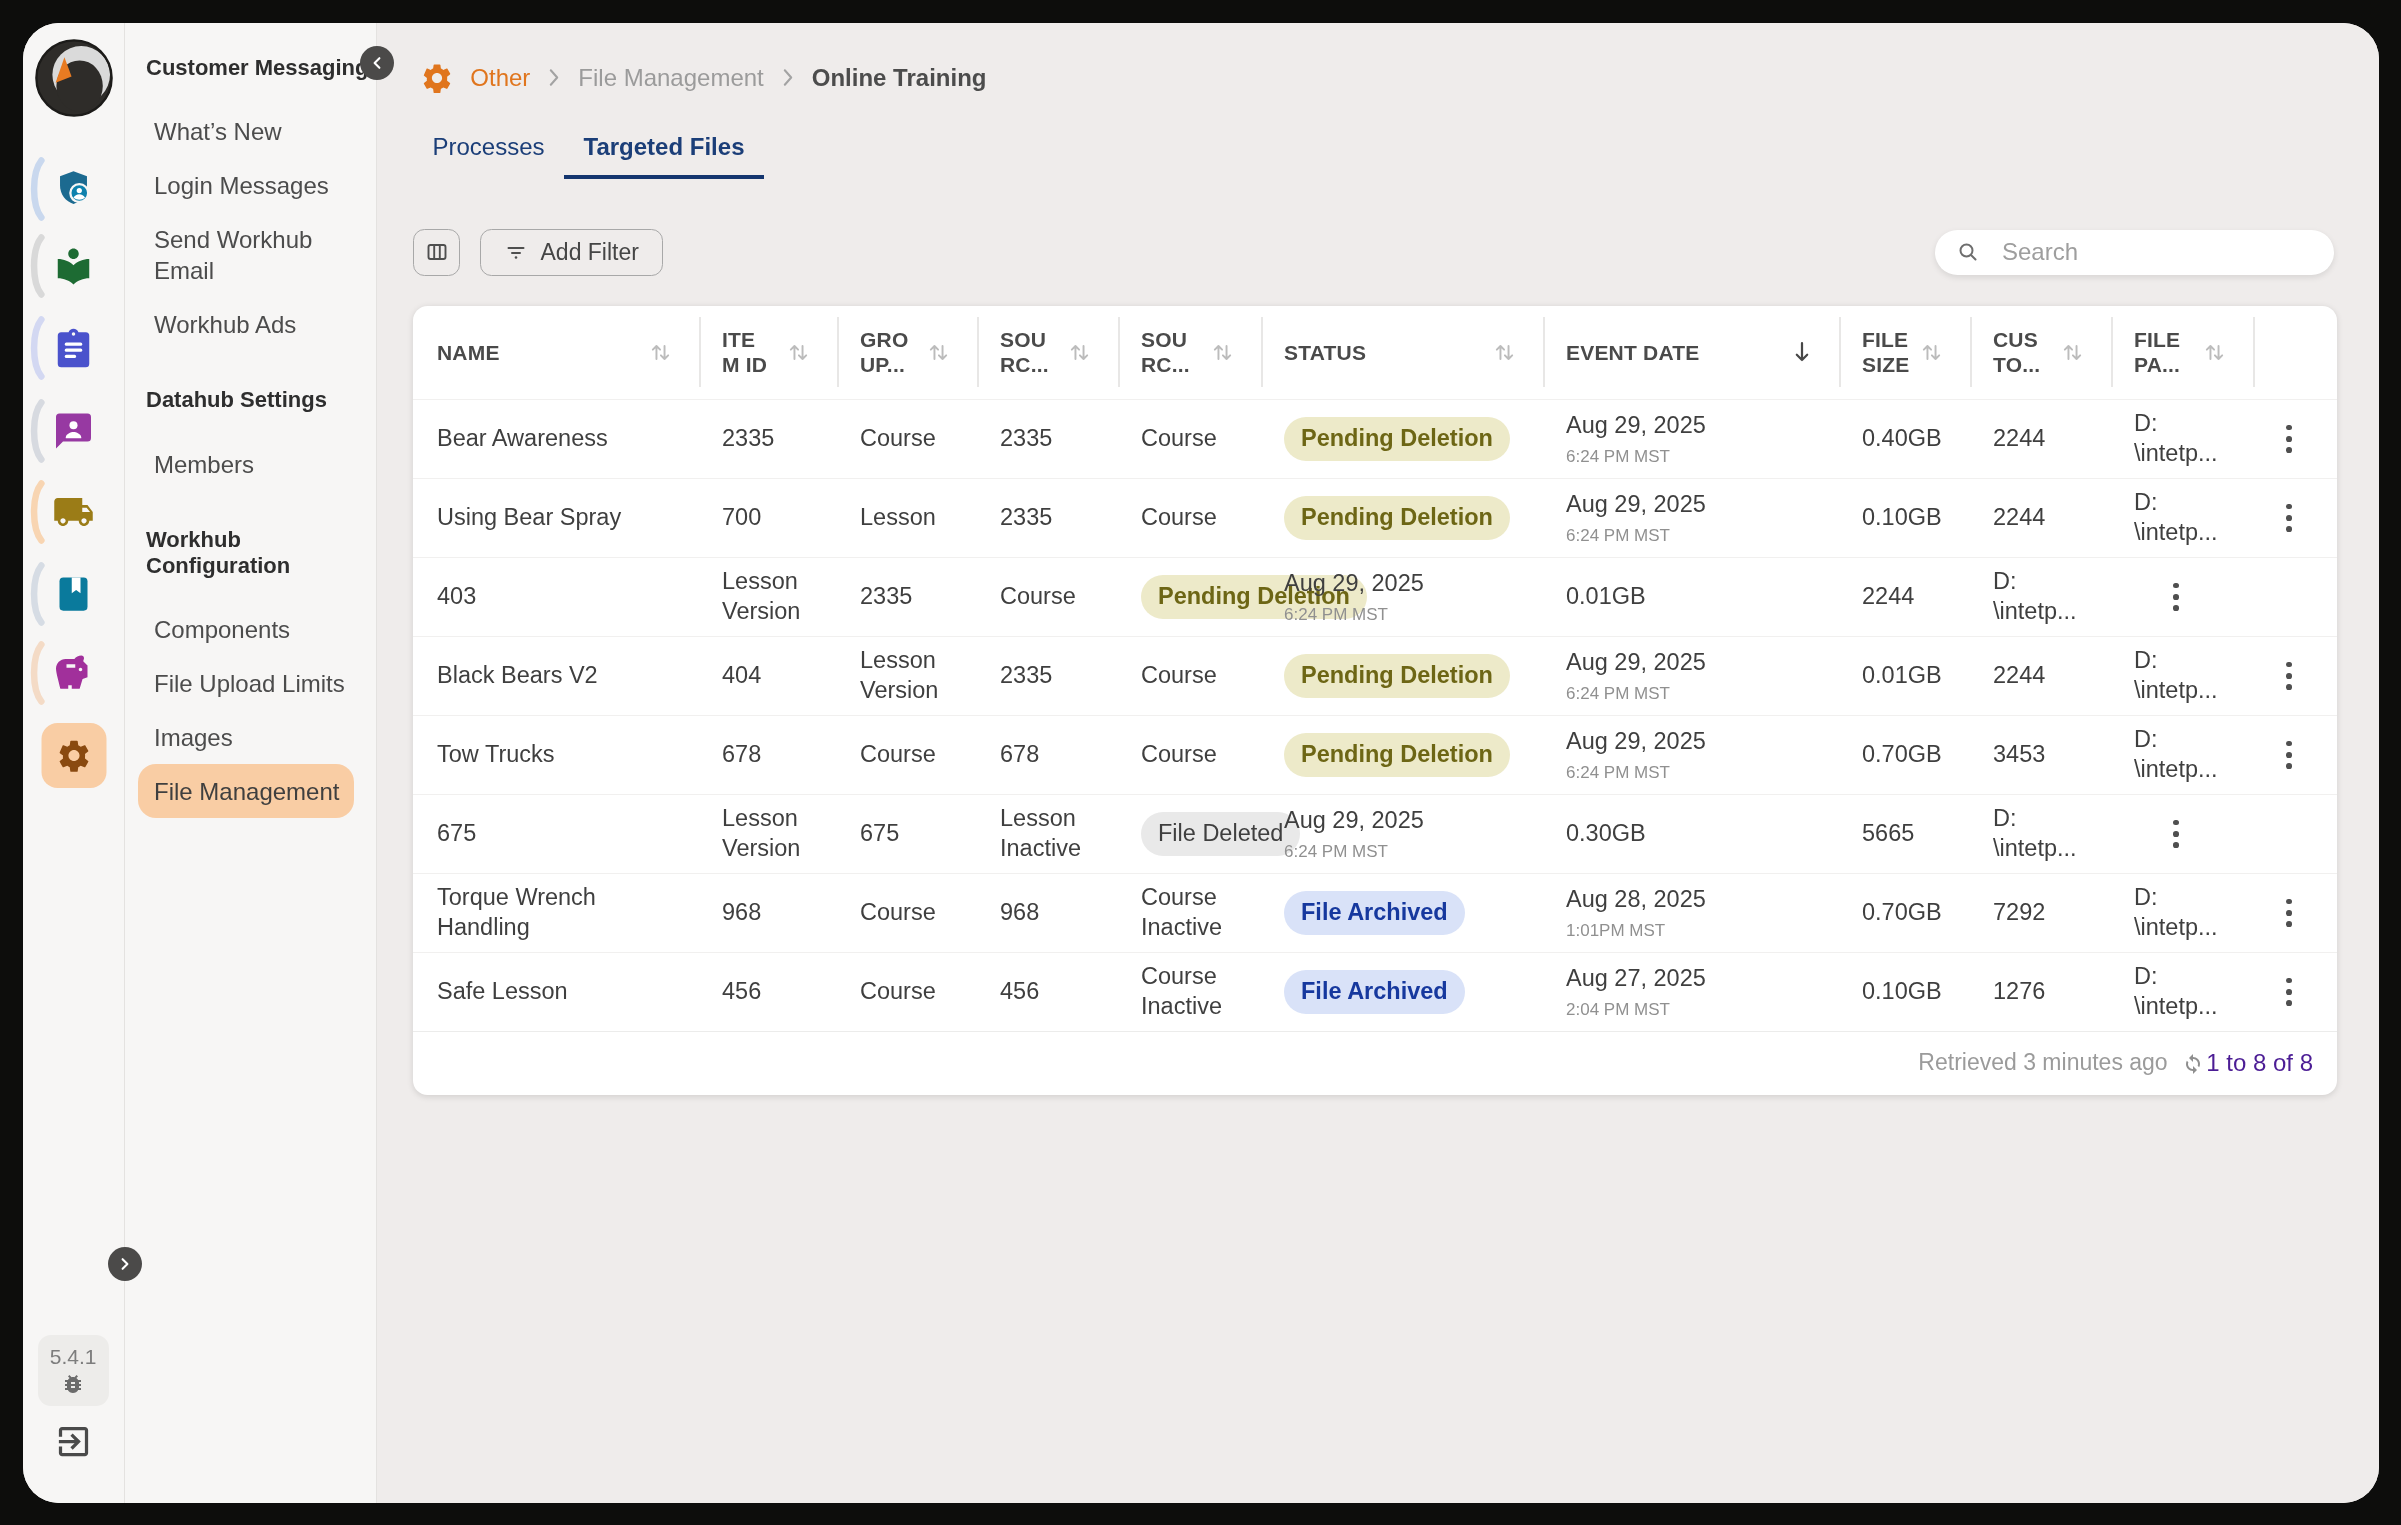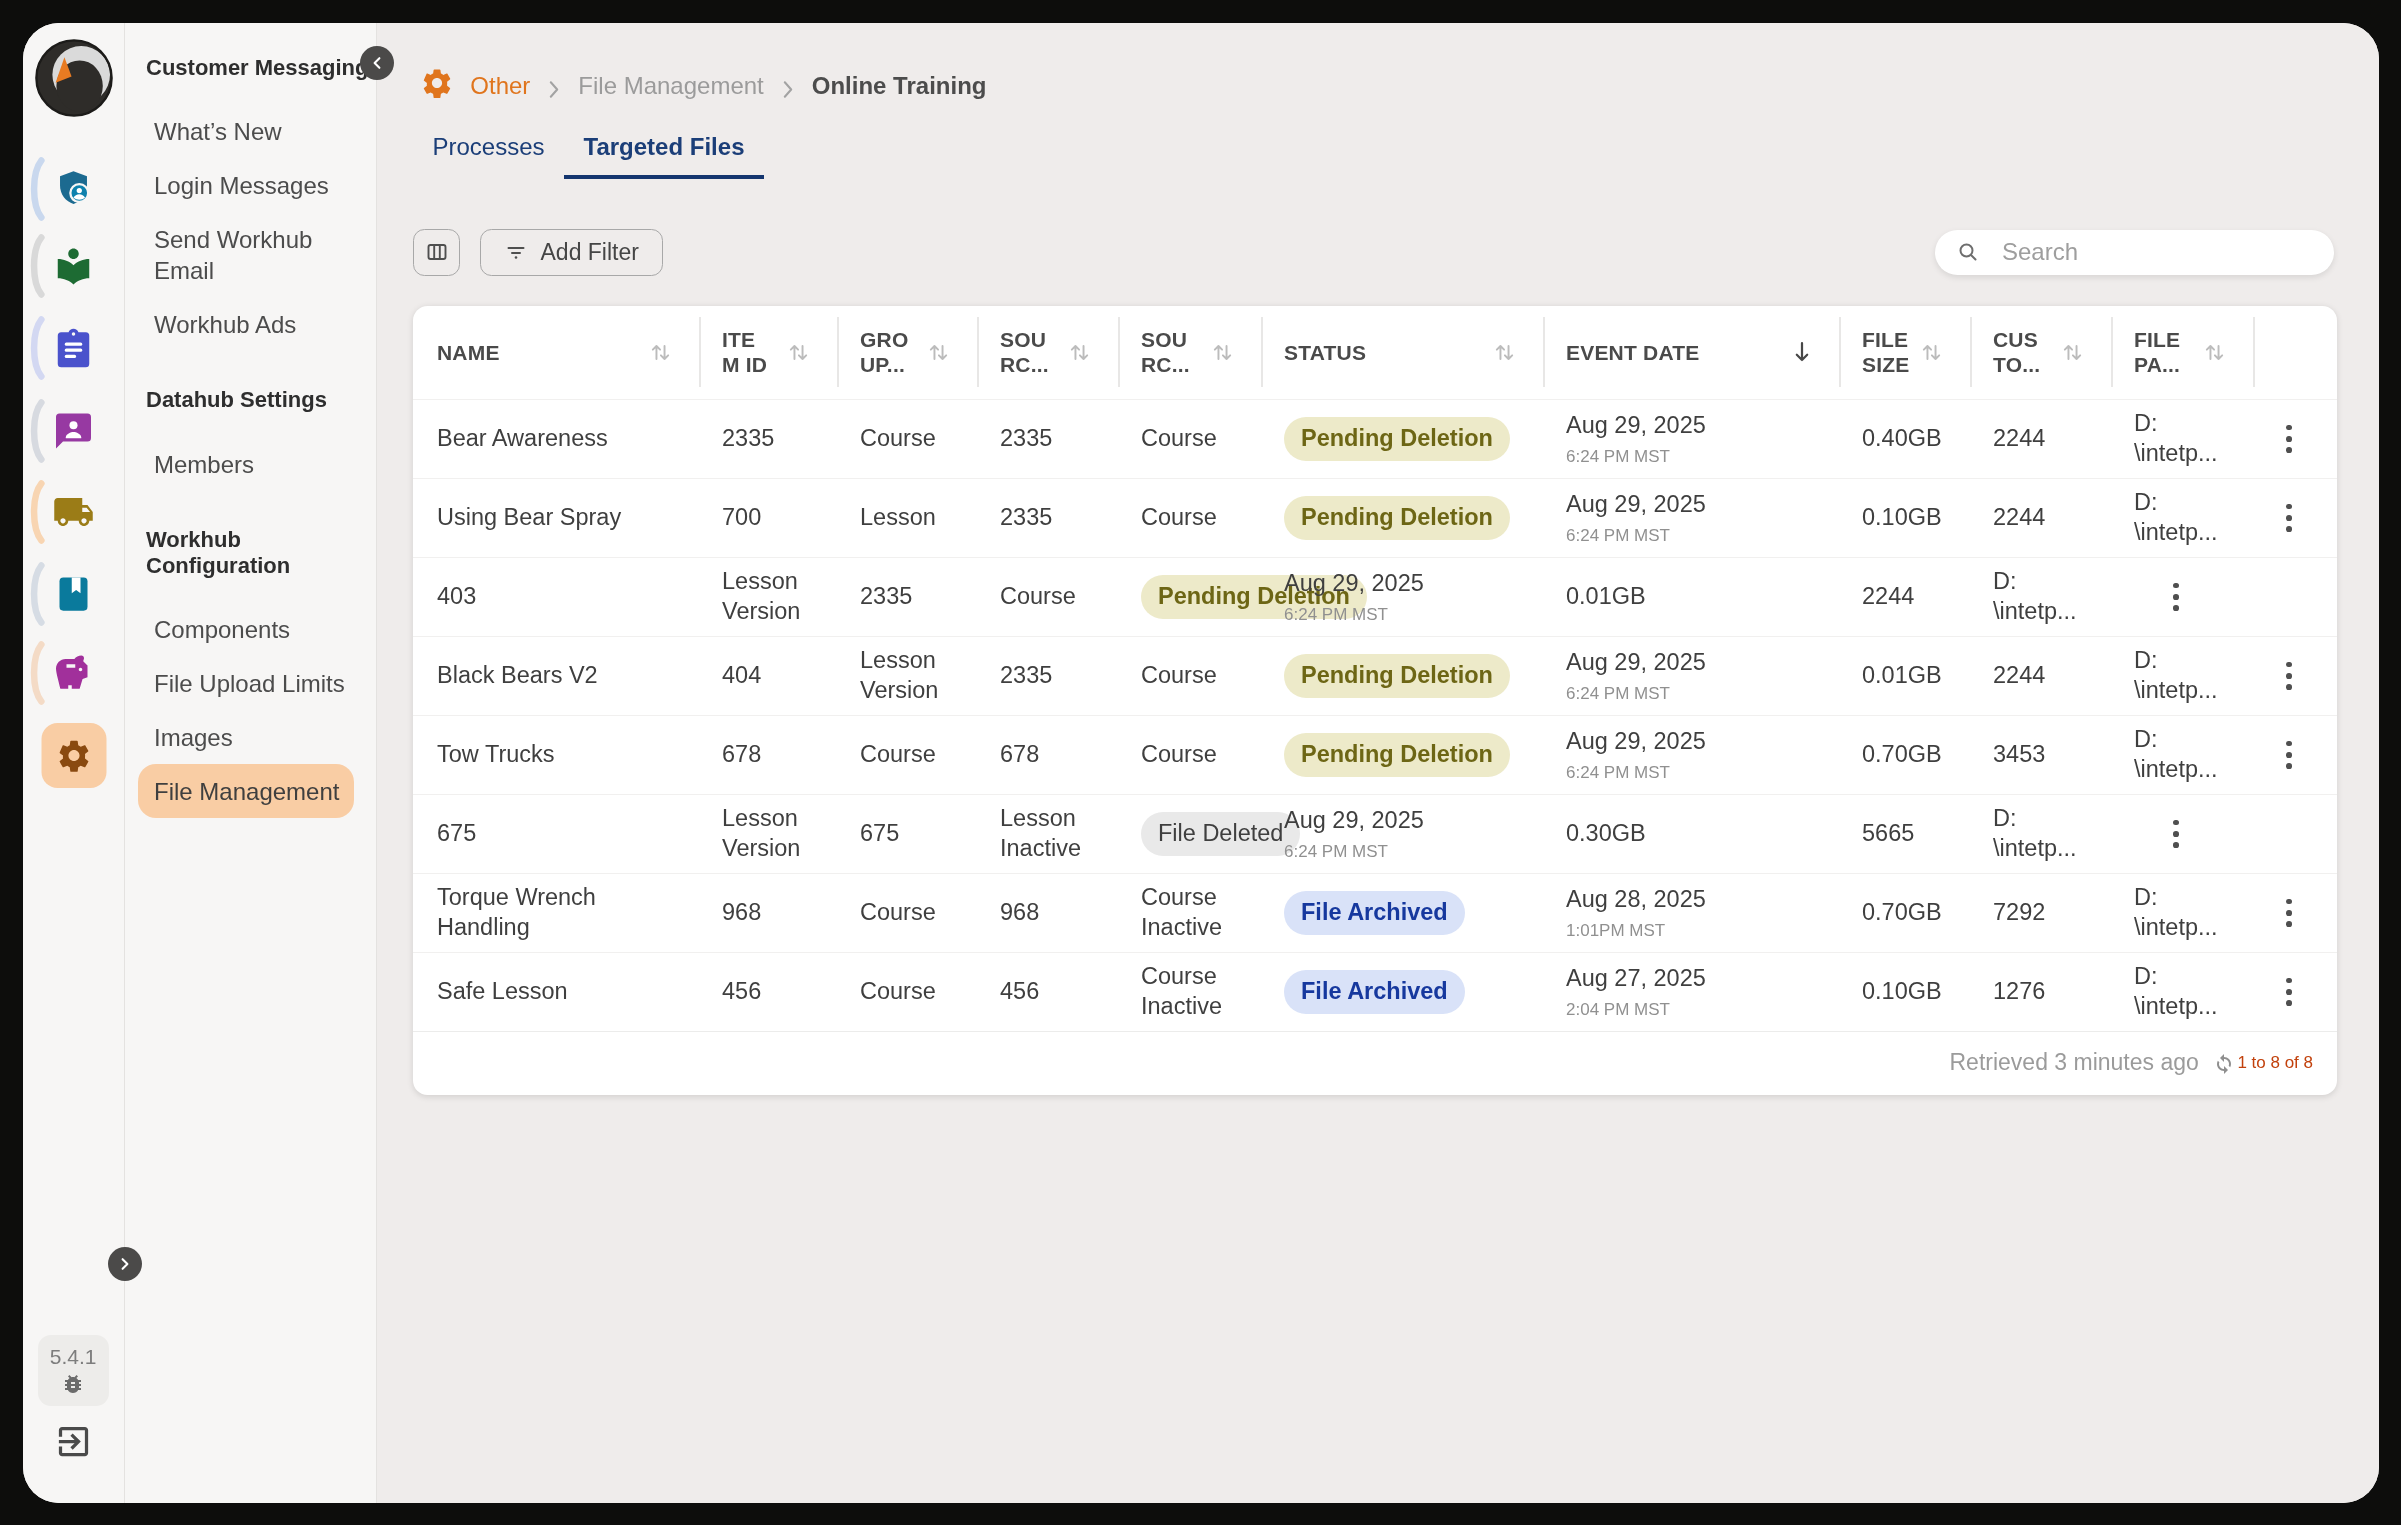--- a/index.html
+++ b/index.html
@@ -50,21 +50,21 @@
   .menu-group:first-child .menu-header{margin-top:0;}
   .menu-item{font-size:24px;color:#4c4c4c;padding:11.4px 0 11.4px 8px;cursor:pointer;line-height:31px;max-width:204px;}
   .menu-item.active{
     background:var(--active-peach);border-radius:18px;margin-left:-8px;margin-right:13px;
     padding-left:16px;max-width:200px;color:#3f3f3f;
   }
 
   
   .main{flex:1;background:#efeceb;padding:32px 45px 0 36px;box-sizing:border-box;overflow:hidden;}
 
-  .breadcrumb{display:flex;align-items:flex-end;gap:16px;height:45px;margin-left:7.3px;}
+  .breadcrumb{display:flex;align-items:center;gap:16px;height:45px;margin-left:7.3px;}
   .bc-accent{font-size:24px;color:var(--accent-orange);cursor:pointer;}
   .bc-mid{font-size:24px;color:#9b9b9b;cursor:pointer;}
   .bc-current{font-size:24px;color:#4c4c4c;font-weight:700;}
 
   .tabs{display:flex;margin-top:33px;}
   .tab{
     font-size:24px;color:var(--tab-navy);font-weight:500;padding:0 19.5px 13.8px 19.5px;cursor:pointer;
     border-bottom:4.9px solid transparent;
   }
   .tab.active{font-weight:700;border-bottom-color:var(--tab-underline);}
@@ -129,21 +129,21 @@
   .kebab{background:none;border:none;cursor:pointer;display:flex;flex-direction:column;gap:5.7px;padding:8px;}
   .kebab i{width:5.7px;height:5.7px;border-radius:50%;background:#4f4f4f;display:block;}
 
   .tfoot{
     height:63px;border-top:1.6px solid #ececeb;display:flex;align-items:center;justify-content:flex-end;
     padding:0 24px;box-sizing:border-box;
   }
   .retrieved{display:flex;align-items:center;gap:11.4px;}
   .retrieved span{font-size:23px;color:#9b9b9b;}
   .refresh{background:none;border:none;padding:1.6px;cursor:pointer;display:flex;align-items:center;}
-  .range{font-size:17px;color:#c2410c;}
+  .range{font-size:24px;color:#4c1d95;}
 </style>
 </head>
 <body>
 
 <div class="stage">
   <div class="window">
 
     <aside class="rail">
       <div class="logo">
         <svg viewBox="0 0 100 100" width="80" height="80">

